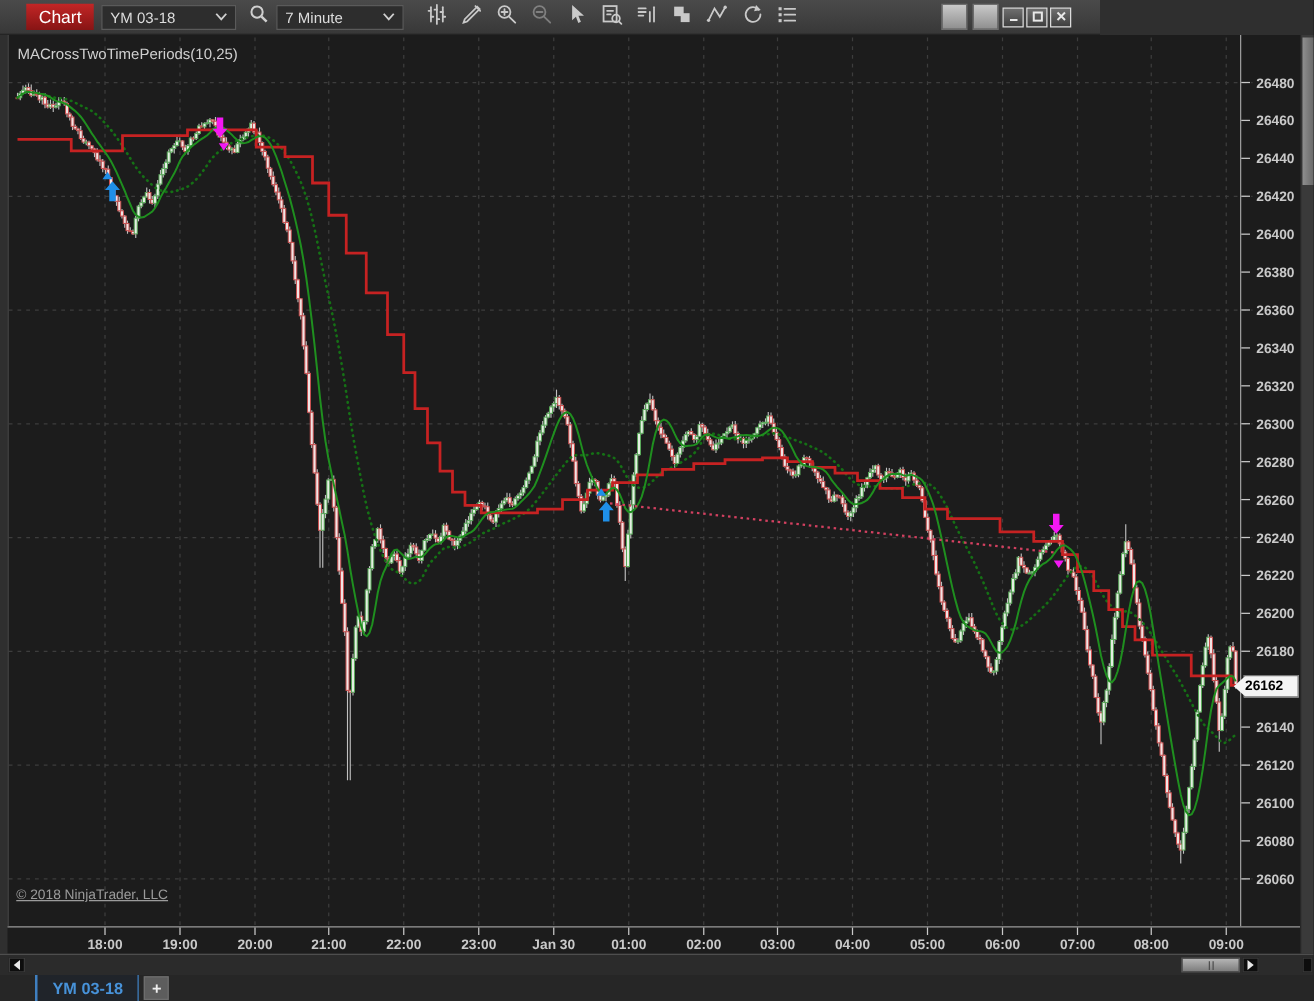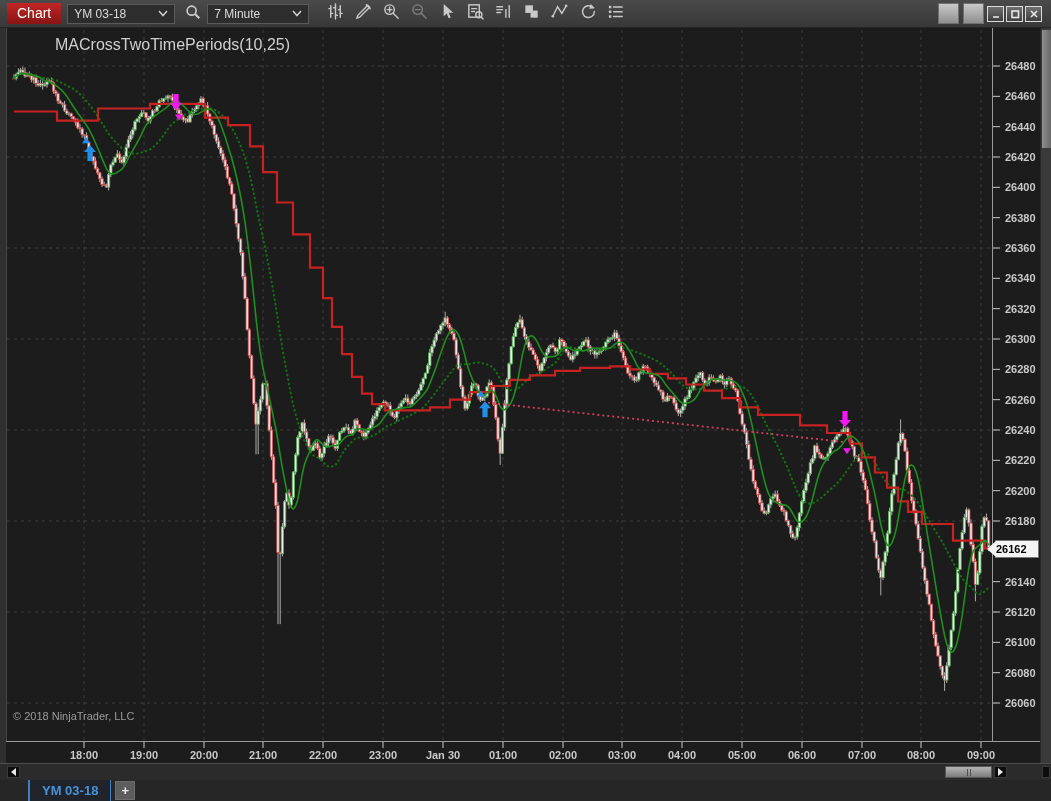--- a/index.html
+++ b/index.html
@@ -1,39 +1,39 @@
 <!DOCTYPE html>
 <html><head>
 <meta charset="utf-8">
 <style>
   html,body{margin:0;padding:0;background:#1a1a1a;}
   #window{position:relative;width:1051px;height:801px;background:#2f2f2f;overflow:hidden;
           font-family:"Liberation Sans",sans-serif;-webkit-font-smoothing:antialiased;}
   
-  .toolbar{position:absolute;left:0;top:0;width:1051px;height:28px;box-sizing:border-box;
+  .toolbar{position:absolute;left:0;top:0;width:880px;height:28px;box-sizing:border-box;
            background:linear-gradient(#4a4a4a,#383838);border-bottom:1px solid #242424;
-           display:flex;align-items:center;padding:0 6px;z-index:30;}
+           display:flex;align-items:center;padding:0 20px;z-index:30;}
   .chart-tab{background:linear-gradient(#c32626,#871414);color:#fff;font-size:14px;
              padding:2px 10px 3px 10px;margin:1px 6px 1px 1px;}
   .combo{display:flex;align-items:center;justify-content:space-between;background:#2d2d2d;
          border:1px solid #5a5a5a;color:#dcdcdc;font-size:12px;height:20px;box-sizing:border-box;
          padding:0 6px;margin-right:4px;}
   .combo .cv{margin-left:10px;display:flex;align-items:center;}
   .tool-btn{width:26px;height:24px;display:flex;align-items:center;justify-content:center;
             margin:0 1px;cursor:default;}
   .tool-btn.dim{opacity:.45;}
   .tb-spacer{flex:1;}
   .link-sq{width:19px;height:19px;background:linear-gradient(#c9c9c9,#8f8f8f);
            border:1px solid #6f6f6f;margin:0 2px;}
   .win-btn{width:15px;height:14px;border:1px solid #dcdcdc;background:linear-gradient(#6f6f6f,#3e3e3e);
            display:flex;align-items:center;justify-content:center;margin:0 1px;}
   
   #chart-svg{position:absolute;left:0;top:0;z-index:1;}
-  .ind-label{position:absolute;left:14px;top:36px;color:#cfcfcf;font-size:16px;z-index:5;margin-left:41px;}
-  .copyright{position:absolute;left:13px;top:710px;color:#9b9b9b;font-size:11px;z-index:5;}
+  .ind-label{position:absolute;left:14px;top:36px;color:#cfcfcf;font-size:12px;z-index:5;}
+  .copyright{position:absolute;left:13px;top:710px;color:#9b9b9b;font-size:11px;z-index:5;text-decoration:underline;}
   .price-badge{position:absolute;left:995px;top:540px;width:42px;height:16px;background:#f4f4f4;
                border:1px solid #777;color:#000;font-size:11px;font-weight:bold;text-align:left;
                line-height:16px;z-index:6;}
   .price-badge::before{content:"";position:absolute;left:-9px;top:0px;border-top:8px solid transparent;
                border-bottom:8px solid transparent;border-right:9px solid #f4f4f4;}
   
   .v-strip{position:absolute;left:1040px;top:28px;width:11px;height:735px;background:#3a3a3a;
            border-left:1px solid #272727;box-sizing:border-box;z-index:10;}
   .v-thumb{position:absolute;left:1px;top:2px;width:9px;height:118px;
            background:linear-gradient(90deg,#8f8f8f,#686868);}

